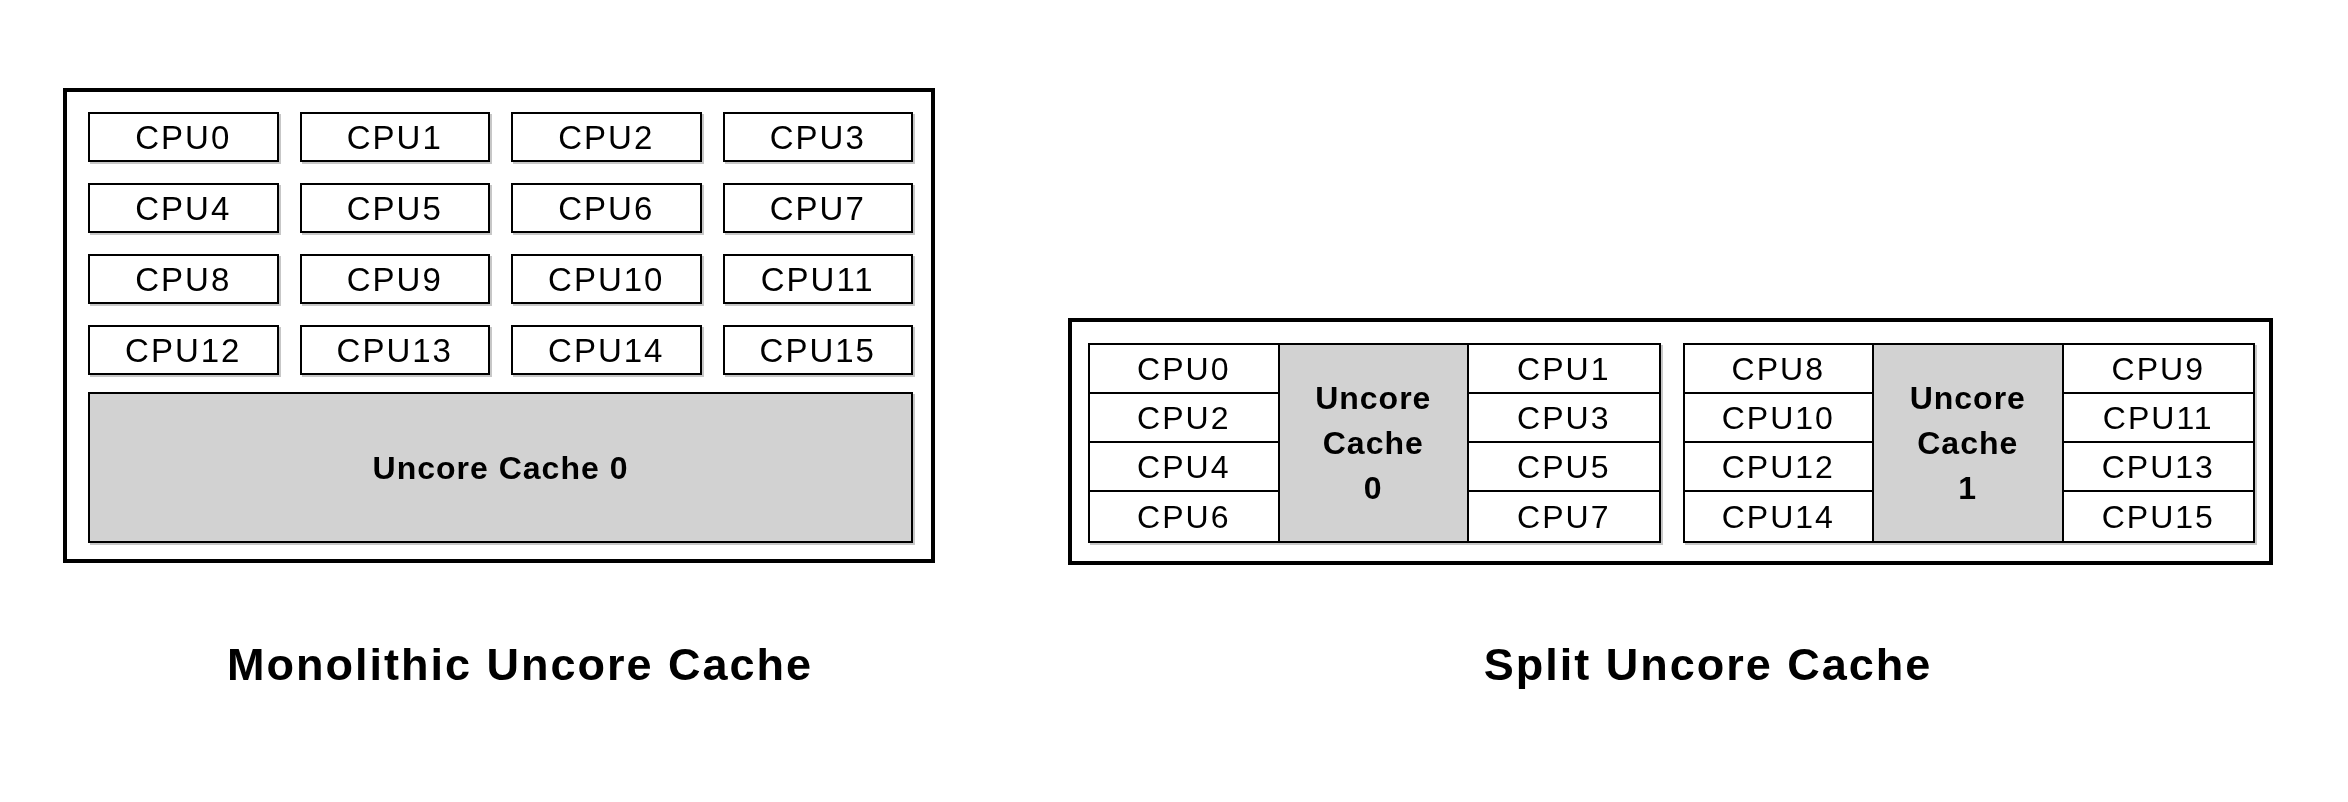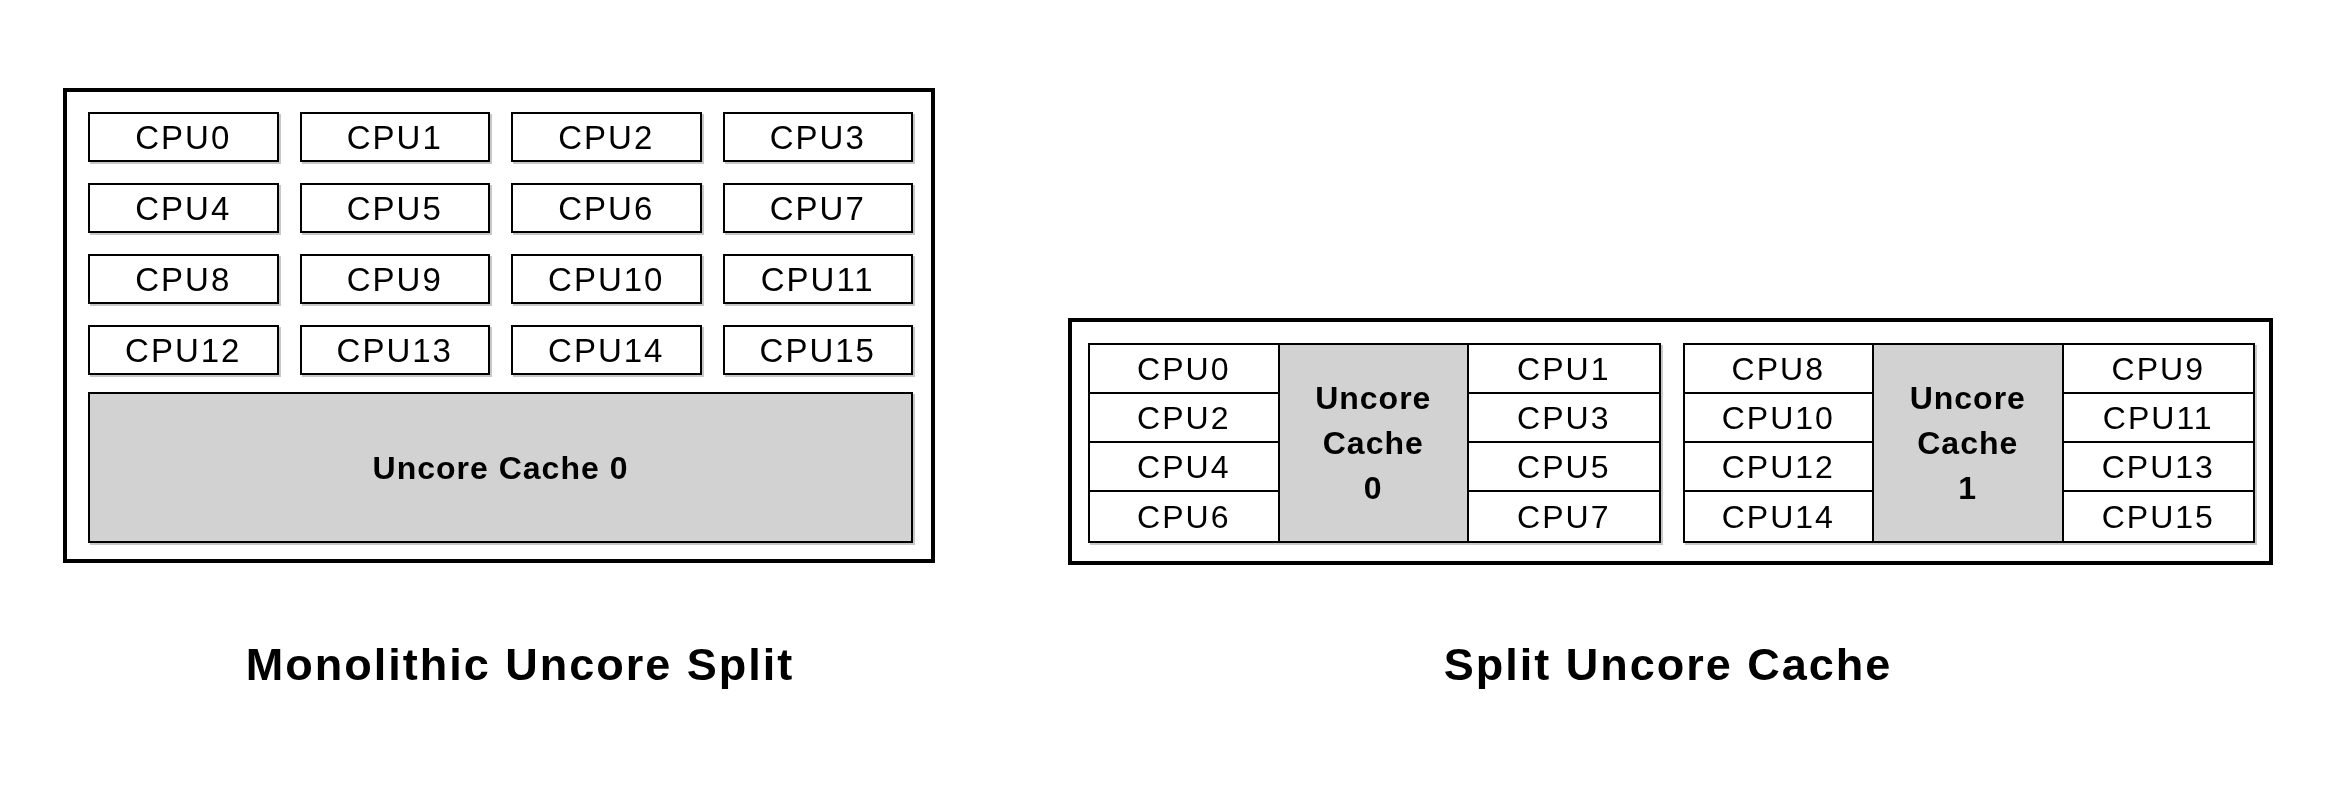--- a/index.html
+++ b/index.html
@@ -127,21 +127,21 @@
     top: 641px;
     width: 600px;
     text-align: center;
     font-weight: 700;
     font-size: 45px;
     letter-spacing: 2px;
     line-height: 48px;
     white-space: nowrap;
   }
   .caption-mono  { left: 220px; }
-  .caption-split { left: 1368px; }
+  .caption-split { left: 1408px; }
 </style>
 </head>
 <body>
 
 <div class="mono-box">
   <div class="cpu-grid">
     <div class="cpu-box">
         <span class="cpu-label">CPU0</span>
       </div>
     <div class="cpu-box">
@@ -260,14 +260,14 @@
     <div class="cell col-right" style="grid-row:3">
         <span class="cpu-label">CPU13</span>
       </div>
     <div class="cell col-right row-last" style="grid-row:4">
         <span class="cpu-label">CPU15</span>
       </div>
   </div>
 
 </div>
 
-<div class="caption caption-mono">Monolithic Uncore Split</div>
+<div class="caption caption-mono">Monolithic Uncore Cache</div>
 <div class="caption caption-split">Split Uncore Cache</div>
 
 </body></html>

